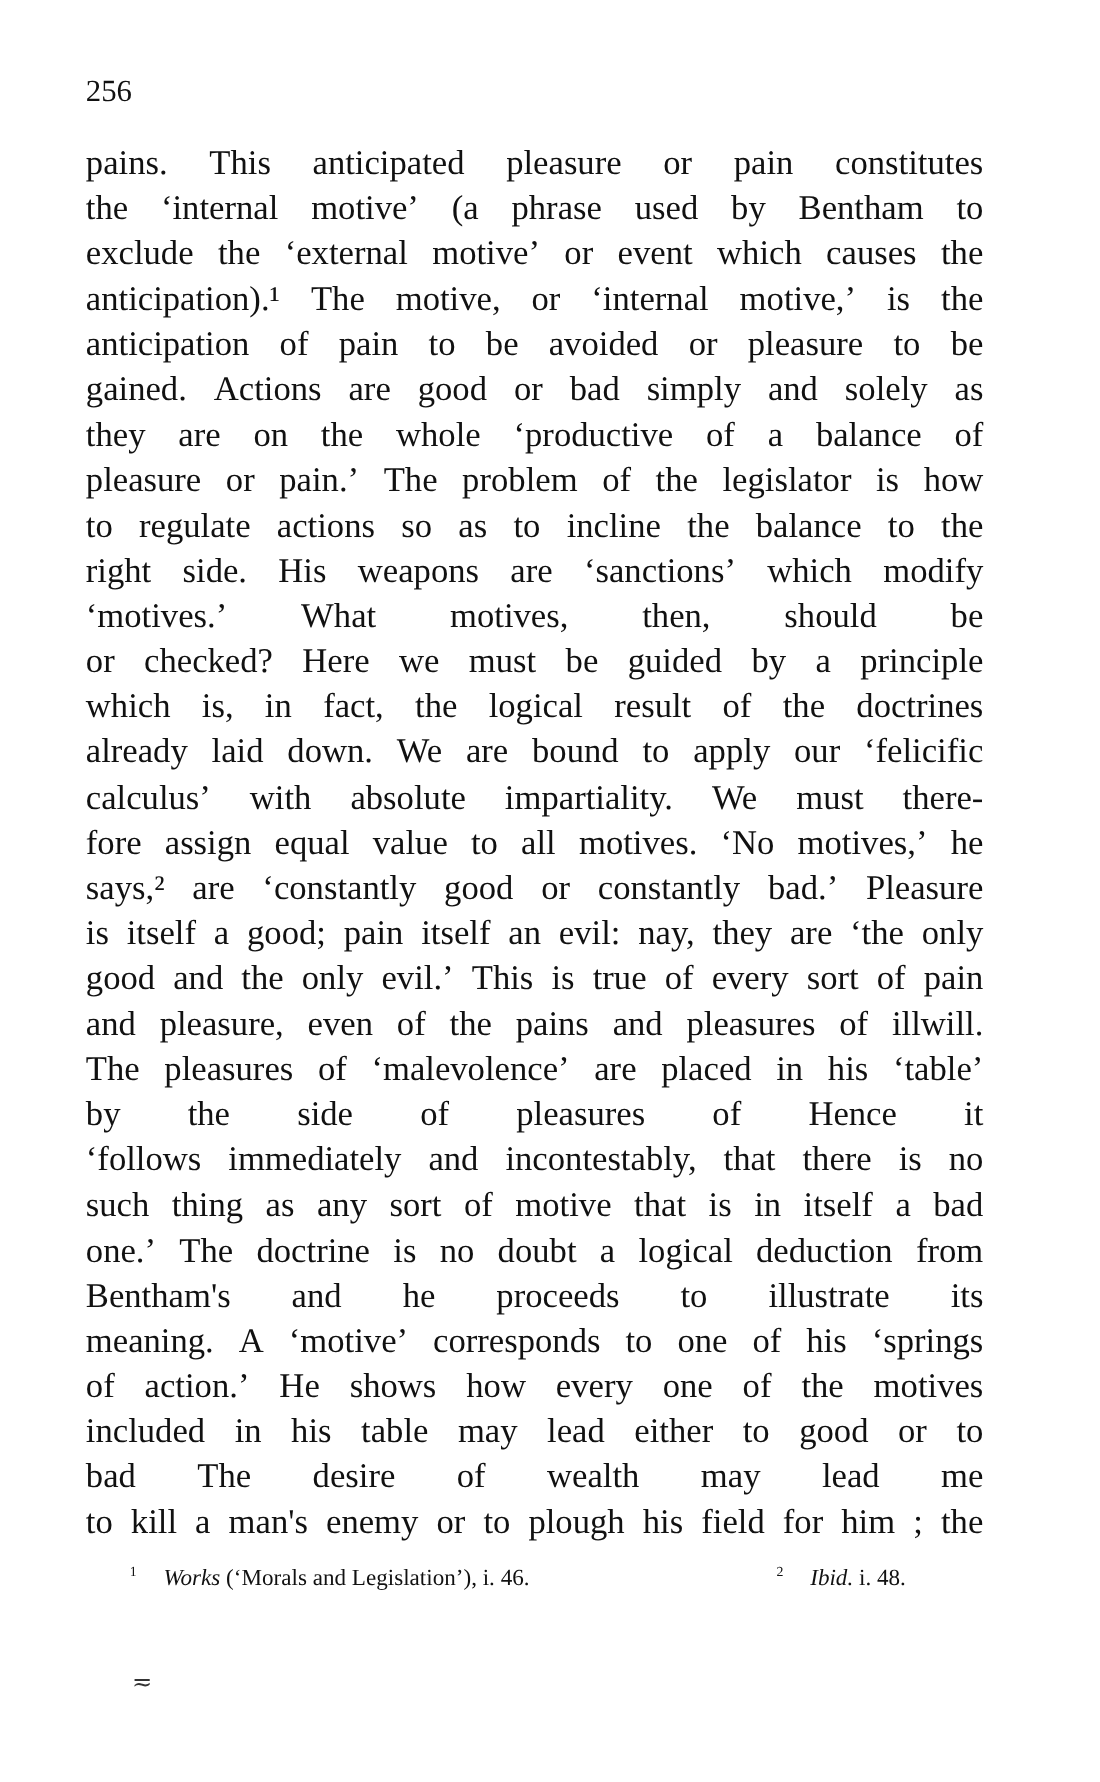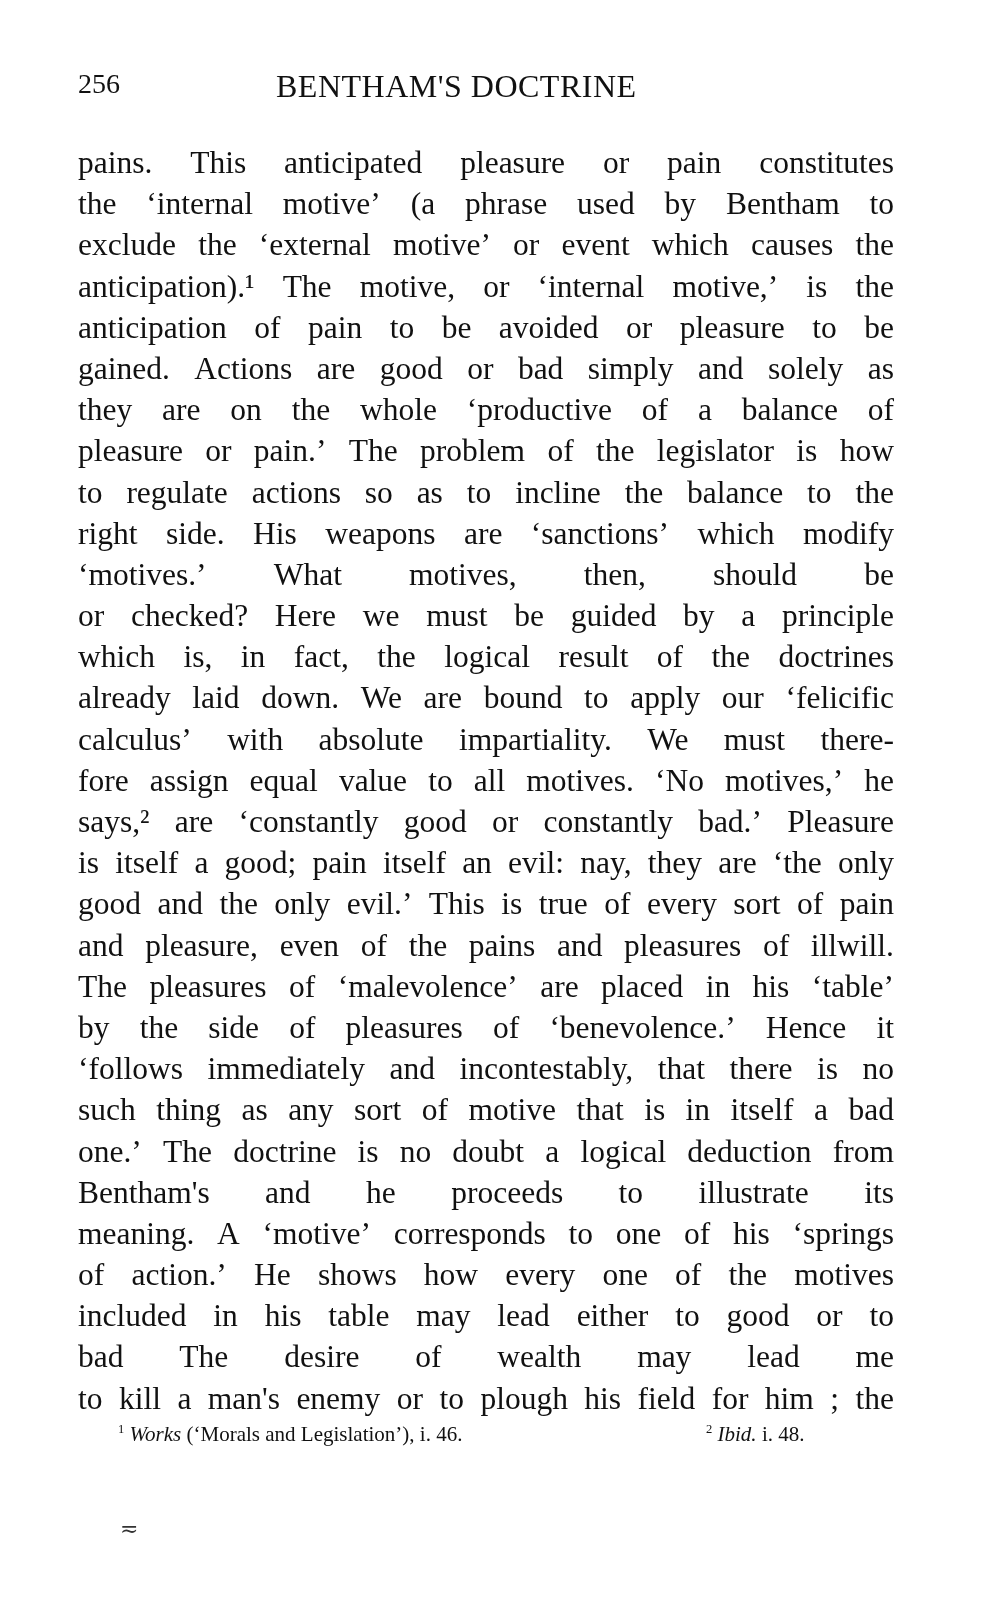--- a/index.html
+++ b/index.html
@@ -1,37 +1,36 @@
 <!DOCTYPE html>
 <html><head>
 <meta charset="utf-8">
 <style>
   html, body { margin:0; padding:0; background:#ffffff; }
   body { width:1000px; height:1620px; position:relative; overflow:hidden;
          font-family:"Liberation Serif","DejaVu Serif",serif; color:#111; }
   .header { position:absolute; top:68px; left:78px; width:860px; height:50px; }
   .pageno { position:absolute; left:0; top:0; font-size:28px; }
   .running { position:absolute; left:198px; top:0; font-size:32px; letter-spacing:0.5px; }
-  .body { position:absolute; top:142px; left:78px; width:816px; }
+  .body { position:absolute; top:127px; left:78px; width:816px; }
   .line { font-size:31.5px; line-height:41.2px; height:41.2px; text-align:justify;
           text-align-last:justify; white-space:nowrap; display:flex; justify-content:space-between; }
   .line span.w { display:inline-block; }
   .footnotes { position:absolute; top:1422px; left:118px; width:760px; font-size:21px; }
   .fn1 { position:absolute; left:0; top:0; }
   .fn2 { position:absolute; left:588px; top:0;text-align:center; }
-  .fn i { font-style:italic; }
+  .fn i { font-style:italic;margin-left:19px; }
   sup { font-size:60%; vertical-align:super; line-height:0; }
   .mark { position:absolute; left:120px; top:1516px; font-size:22px; color:#333; }
 </style>
 </head>
 <body>
 
 <div class="header">
   <span class="pageno">256</span>
-  <span class="running">BENTHAM'S DOCTRINE</span>
 </div>
 
 <div class="body" id="body">
     <div class="line">
       <span class="w">pains.</span>
       <span class="w">This</span>
       <span class="w">anticipated</span>
       <span class="w">pleasure</span>
       <span class="w">or</span>
       <span class="w">pain</span>
@@ -268,21 +267,20 @@
       <span class="w">his</span>
       <span class="w">‘table’</span>
     </div>
     <div class="line">
       <span class="w">by</span>
       <span class="w">the</span>
       <span class="w">side</span>
       <span class="w">of</span>
       <span class="w">pleasures</span>
       <span class="w">of</span>
-      <span class="w">‘benevolence.’</span>
       <span class="w">Hence</span>
       <span class="w">it</span>
     </div>
     <div class="line">
       <span class="w">‘follows</span>
       <span class="w">immediately</span>
       <span class="w">and</span>
       <span class="w">incontestably,</span>
       <span class="w">that</span>
       <span class="w">there</span>

